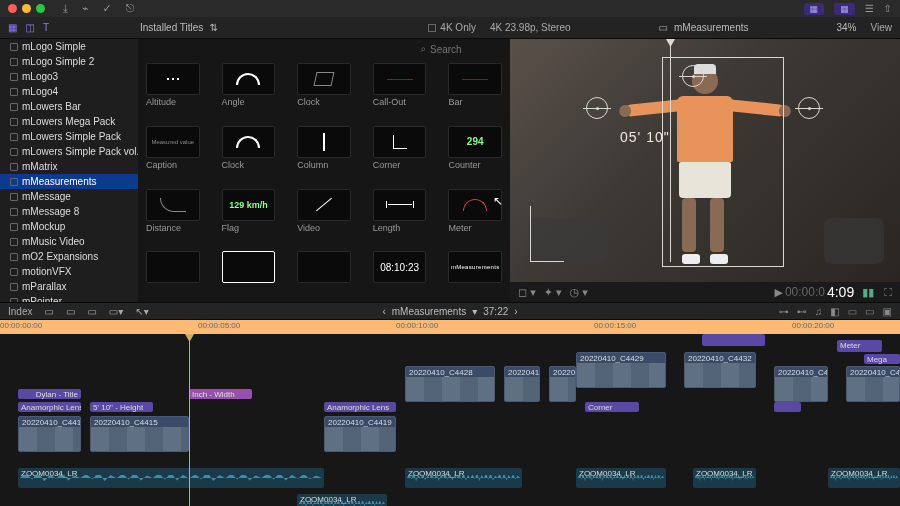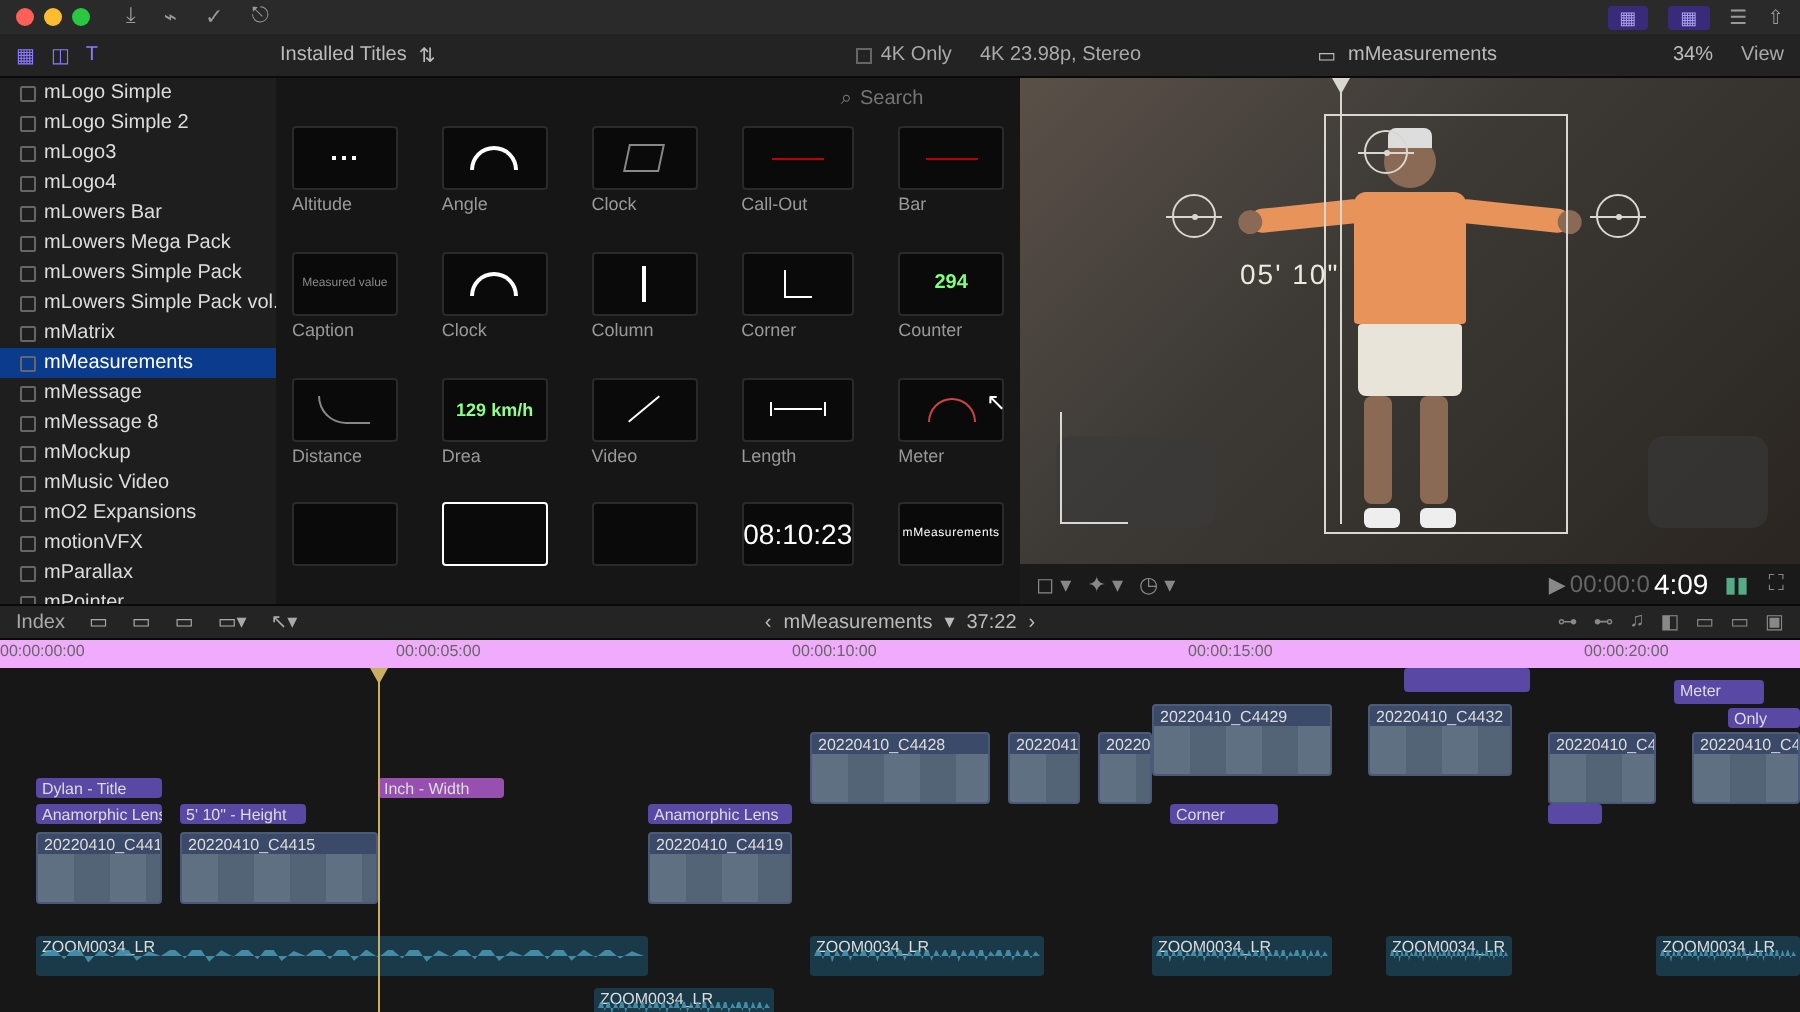--- a/index.html
+++ b/index.html
@@ -39,21 +39,21 @@
 .grid { display:grid; grid-template-columns: repeat(5, 1fr); gap: 6px 22px; padding: 4px 8px; overflow:hidden; flex:1; }
 .tile { display:flex; flex-direction:column; gap:2px; }
 .thumb { background:#0a0a0a; border:1px solid #2a2a2a; height:32px; border-radius:2px; display:flex; align-items:center; justify-content:center; color:#888; font-size:8px; position:relative; overflow:hidden; }
 .thumb.sel { border-color:#fff; }
 .tile .lbl { font-size:9px; color:#999; }
 .th-gauge::before { content:""; width:20px; height:10px; border:2px solid #fff; border-bottom:none; border-radius:12px 12px 0 0; display:block; }
 .th-line::before { content:""; width:26px; height:1px; background:#b00; display:block; }
 .th-counter { color:#7fff7a; font-weight:bold; font-size:10px; }
 .th-flag { color:#8fff8a; font-weight:bold; font-size:9px;text-align:right; }
 .th-meter::before { content:""; width:22px; height:11px; border:1px solid #c44; border-bottom:none; border-radius:12px 12px 0 0; display:block; }
-.th-tc { color:#fff; font-size:14px; }
+.th-tc { color:#fff; font-size:10px; }
 .th-logo { color:#fff; font-size:6px; letter-spacing:0.3px; }
 
 
 .viewer { flex:1; background:#111; position:relative; display:flex; flex-direction:column; }
 .viewer-img { flex:1; background: linear-gradient(135deg, #5a5048 0%, #3d3a36 40%, #2a2520 100%); position:relative; overflow:hidden; }
 .person { position:absolute; left:50%; top:12%; transform:translateX(-50%); width:120px; height:200px; }
 .head { width:26px; height:26px; border-radius:50%; background:#8a6a55; margin:0 auto; position:relative; }
 .hat { position:absolute; top:-4px; left:2px; width:22px; height:10px; background:#ddd; border-radius:4px 4px 0 0; }
 .torso { width:56px; height:66px; background:#e8935a; margin:2px auto 0; border-radius:6px 6px 2px 2px; position:relative; }
 .arm { position:absolute; width:58px; height:12px; background:#e8935a; top:6px; border-radius:6px; }
@@ -79,21 +79,21 @@
 .skimmer { position:absolute; left:160px; top:0; bottom:20px; width:1px; background:#d8d8d0; }
 .skimmer::before { content:""; position:absolute; top:0; left:-4px; width:9px; height:8px; background:#d8d8d0; clip-path: polygon(0 0, 100% 0, 50% 100%); }
 
 
 .index-row { height: 18px; background:#242424; display:flex; align-items:center; padding:0 8px; gap:12px; border-top:1px solid #0a0a0a; border-bottom:1px solid #0a0a0a; font-size:10px; }
 .index-row .center { position:absolute; left:50%; transform:translateX(-50%); display:flex; gap:6px; align-items:center; color:#bbb; }
 .index-row .right { margin-left:auto; display:flex; gap:8px; color:#888; }
 
 
 .timeline { height: 208px; background:#171717; position:relative; overflow:hidden; }
-.ruler { height:14px; background:#f0abfc; position:relative; color:#666; font-size:8px; }
+.ruler { height:14px; background:#fdba74; position:relative; color:#666; font-size:8px; }
 .ruler span { position:absolute; top:1px; }
 .tracks { position:relative; height:194px; }
 .playhead { position:absolute; top:0; bottom:0; width:1px; background:#c8b060; z-index:5; }
 .playhead::before { content:""; position:absolute; top:0; left:-4px; width:9px; height:8px; background:#c8b060; clip-path:polygon(0 0,100% 0,50% 100%); }
 .clip { position:absolute; border-radius:2px; font-size:8px; color:#ddd; padding:1px 3px; overflow:hidden; white-space:nowrap; }
 .clip.title { background:#5a48a5; height:10px; }
 .clip.title.pink { background:#9850b0; }
 .clip.title.tall { height:12px; }
 .clip.vid { background:#3a4a68; height:36px; border:1px solid #4a5a78; }
 .clip.vid .filmstrip { position:absolute; inset:10px 0 0 0; background: repeating-linear-gradient(90deg, #6a7a8a 0 18px, #5a6a7a 18px 36px); opacity:0.8; }
@@ -232,21 +232,21 @@
           <div class="lbl">Counter</div>
         </div>
         <div class="tile">
           <div class="thumb">
             <div style="width:26px;height:14px;border:1px solid #888;border-top:none;border-right:none;border-radius:0 0 0 14px"></div>
           </div>
           <div class="lbl">Distance</div>
         </div>
         <div class="tile">
           <div class="thumb th-flag">129 km/h</div>
-          <div class="lbl">Drea</div>
+          <div class="lbl">Flag</div>
         </div>
         <div class="tile">
           <div class="thumb">
             <div style="width:20px;height:1px;background:#fff;transform:rotate(-40deg)"></div>
           </div>
           <div class="lbl">Video</div>
         </div>
         <div class="tile">
           <div class="thumb">
             <div style="width:24px;height:1px;background:#fff;position:relative">
@@ -364,30 +364,30 @@
 <div class="timeline">
   <div class="ruler" id="ruler">
       <span style="left: 0%;">00:00:00:00</span>
       <span style="left: 22%;">00:00:05:00</span>
       <span style="left: 44%;">00:00:10:00</span>
       <span style="left: 66%;">00:00:15:00</span>
       <span style="left: 88%;">00:00:20:00</span>
     </div>
   <div class="tracks" id="tracks">
     <div class="playhead" id="playhead" style="left: 21%;"></div>
-  <div class="clip title" style="left: 2%; width: 7%; top: 55px;"><span>Dylan - Title</span></div>
+  <div class="clip title" style="left: 2%; width: 7%; top: 55px; text-align: right;"><span>Dylan - Title</span></div>
       <div class="clip title pink" style="left: 21%; width: 7%; top: 55px;"><span>Inch - Width</span></div>
       <div class="clip title tall" style="left: 78%; width: 7%; top: 0px;"></div>
       <div class="clip title tall" style="left: 93%; width: 5%; top: 6px;"><span>Meter</span></div>
       <div class="clip title" style="left: 2%; width: 7%; top: 68px;"><span>Anamorphic Lens</span></div>
       <div class="clip title" style="left: 10%; width: 7%; top: 68px;"><span>5' 10" - Height</span></div>
       <div class="clip title" style="left: 36%; width: 8%; top: 68px;"><span>Anamorphic Lens</span></div>
       <div class="clip title" style="left: 65%; width: 6%; top: 68px;"><span>Corner</span></div>
       <div class="clip title" style="left: 86%; width: 3%; top: 68px;"></div>
-      <div class="clip title" style="left: 96%; width: 4%; top: 20px;"><span>Only</span></div>
+      <div class="clip title" style="left: 96%; width: 4%; top: 20px;"><span>Mega</span></div>
       <div class="clip vid" style="left: 2%; width: 7%; top: 82px;"><span>20220410_C4414</span><div class="filmstrip"></div></div>
       <div class="clip vid" style="left: 10%; width: 11%; top: 82px;"><span>20220410_C4415</span><div class="filmstrip"></div></div>
       <div class="clip vid" style="left: 36%; width: 8%; top: 82px;"><span>20220410_C4419</span><div class="filmstrip"></div></div>
       <div class="clip vid" style="left: 45%; width: 10%; top: 32px;"><span>20220410_C4428</span><div class="filmstrip"></div></div>
       <div class="clip vid" style="left: 56%; width: 4%; top: 32px;"><span>20220410_</span><div class="filmstrip"></div></div>
       <div class="clip vid" style="left: 61%; width: 3%; top: 32px;"><span>20220410_</span><div class="filmstrip"></div></div>
       <div class="clip vid" style="left: 64%; width: 10%; top: 18px;"><span>20220410_C4429</span><div class="filmstrip"></div></div>
       <div class="clip vid" style="left: 76%; width: 8%; top: 18px;"><span>20220410_C4432</span><div class="filmstrip"></div></div>
       <div class="clip vid" style="left: 86%; width: 6%; top: 32px;"><span>20220410_C4431</span><div class="filmstrip"></div></div>
       <div class="clip vid" style="left: 94%; width: 6%; top: 32px;"><span>20220410_C4433</span><div class="filmstrip"></div></div>

